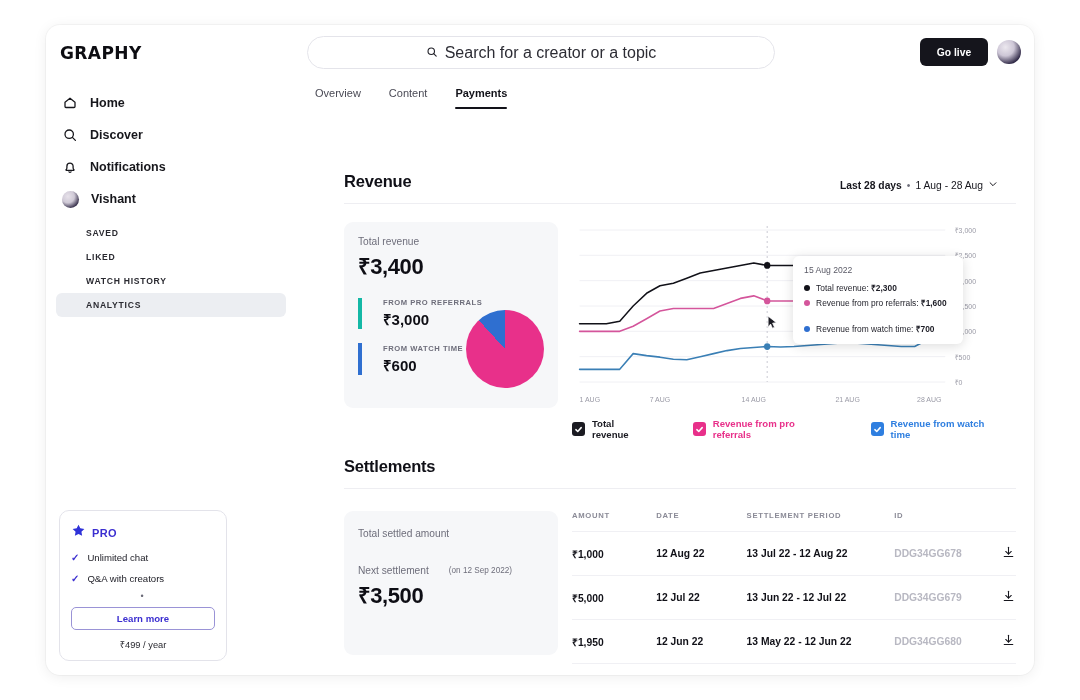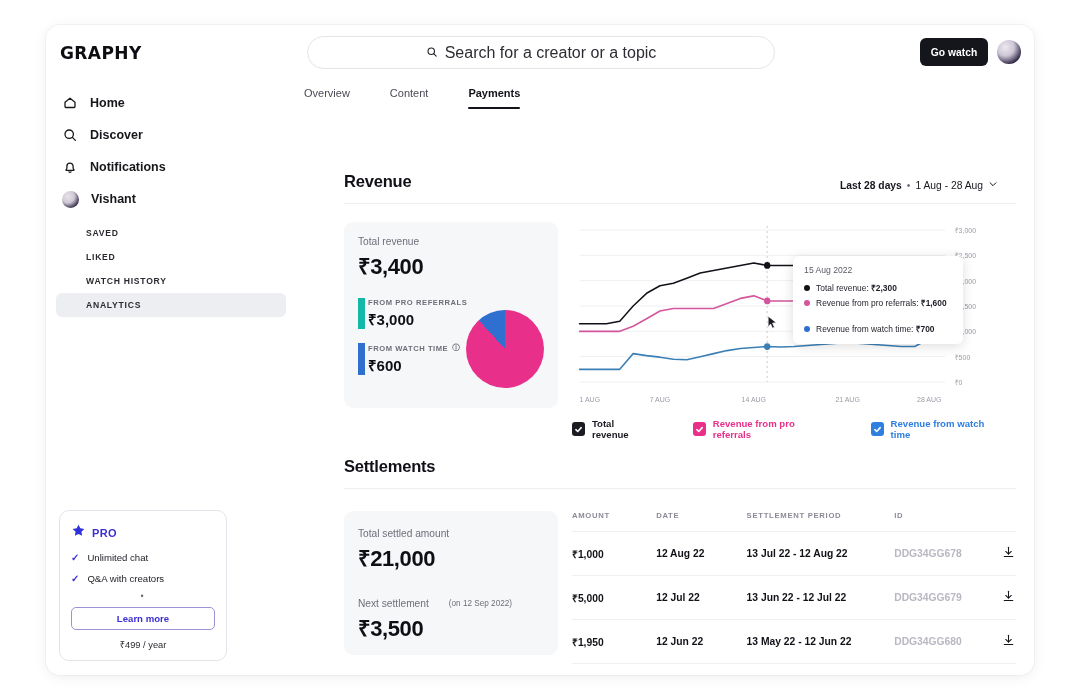--- a/index.html
+++ b/index.html
@@ -83,21 +83,21 @@
     font-size: 10.3px; font-weight: 700; cursor: pointer;
     font-family: "Liberation Sans", sans-serif;
   }
   .top-avatar {
     position: absolute; left: 951px; top: 15px; width: 24px; height: 24px; border-radius: 50%;
     background: radial-gradient(circle at 35% 30%, #ece8ef 0%, #cdc6d6 38%, #2e2745 76%, #181329 100%);
     cursor: pointer;
   }
 
   
-  .tabs { position: absolute; left: 258px; top: 62px; display: flex; gap: 40px; }
+  .tabs { position: absolute; left: 269px; top: 62px; display: flex; gap: 28px; }
   .tab { font-size: 11px; color: #4a4a55; cursor: pointer; padding-bottom: 10px; position: relative; font-weight: 500; }
   .tab.active { color: #121219; font-weight: 700; }
   .tab.active::after {
     content: ""; position: absolute; left: 0; right: 0; bottom: 0;
     height: 2.5px; background: #121219; border-radius: 2px;
   }
 
   
   #main { position: absolute; left: 252px; top: 95px; right: 0; bottom: 0; }
   .sec-head {
@@ -111,21 +111,21 @@
   .rule { height: 1px; background: #eeeef2; margin-top: 12px; }
 
   
   .rev-card {
     position: absolute; left: 0px; top: 0px; width: 214px; height: 186px;
     background: #f6f7f9; border-radius: 9px; padding: 14px 14px;
   }
   .lbl-muted { font-size: 10.2px; color: #6e6e7b; font-weight: 500; }
   .big-amt { font-size: 22px; font-weight: 800; color: #0e0e15; margin-top: 3px; letter-spacing: -0.4px; }
   .split { margin-top: 18px; }
-  .split-row { border-left: 7px solid #14b8a6; padding-left: 3px; margin-bottom: 14px; }
+  .split-row { border-left: 4px solid #14b8a6; padding-left: 21px; margin-bottom: 14px; }
   .split-row.watch { border-left-color: #2f6fd0; }
   .split-lbl { font-size: 7.6px; font-weight: 700; color: #6e6e7b; letter-spacing: 0.55px; display: flex; align-items: center; gap: 4px; }
   .split-amt { font-size: 15px; font-weight: 800; color: #0e0e15; margin-top: 2px; }
   .pie { position: absolute; right: 14px; bottom: 20px; width: 78px; height: 78px; border-radius: 50%; }
 
   
   .chart-wrap { position: absolute; left: 228px; top: 0px; right: 18px; height: 215px; }
   .legend { position: absolute; left: 228px; top: 196px; right: 18px; display: flex; gap: 0; justify-content: center; }
   .leg { display: flex; align-items: center; gap: 7px; margin-right: 44px; cursor: pointer; }
   .leg:last-child { margin-right: 0; }
@@ -232,21 +232,21 @@
 
   <div class="search-box">
     <span>
       <svg width="12" height="12" viewBox="0 0 16 16" fill="none" stroke="#22222a" stroke-width="1.5" stroke-linecap="round">
         <circle cx="7" cy="7" r="4.3"></circle>
           <path d="M10.2 10.2 13.6 13.6"></path>
       </svg>
     </span>
     <span class="search-ph">Search for a creator or a topic</span>
   </div>
-  <button class="go-live">Go watch</button>
+  <button class="go-live">Go live</button>
   <div class="top-avatar"></div>
 
   <div class="tabs">
     <div class="tab">Overview</div>
     <div class="tab">Content</div>
     <div class="tab active">Payments</div>
   </div>
 
   <div id="main">
 
@@ -367,21 +367,20 @@
 
     <div style="position:absolute; left:46px; top:337px; right:18px;">
       <div class="sec-head">
         <div class="sec-title">Settlements</div>
       </div>
       <div class="rule"></div>
 
       <div style="position:relative; margin-top:22px;">
         <div class="set-card">
           <div class="lbl-muted">Total settled amount</div>
-          <div class="big-amt">₹21,000</div>
           <div style="margin-top:26px; display:flex; align-items:center; gap:20px;">
             <span class="lbl-muted">Next settlement</span>
             <span class="sub-note">(on 12 Sep 2022)</span>
           </div>
           <div class="big-amt">₹3,500</div>
         </div>
 
         <div style="position:absolute; left:228px; top:0; right:0;">
           <table>
             <thead>

